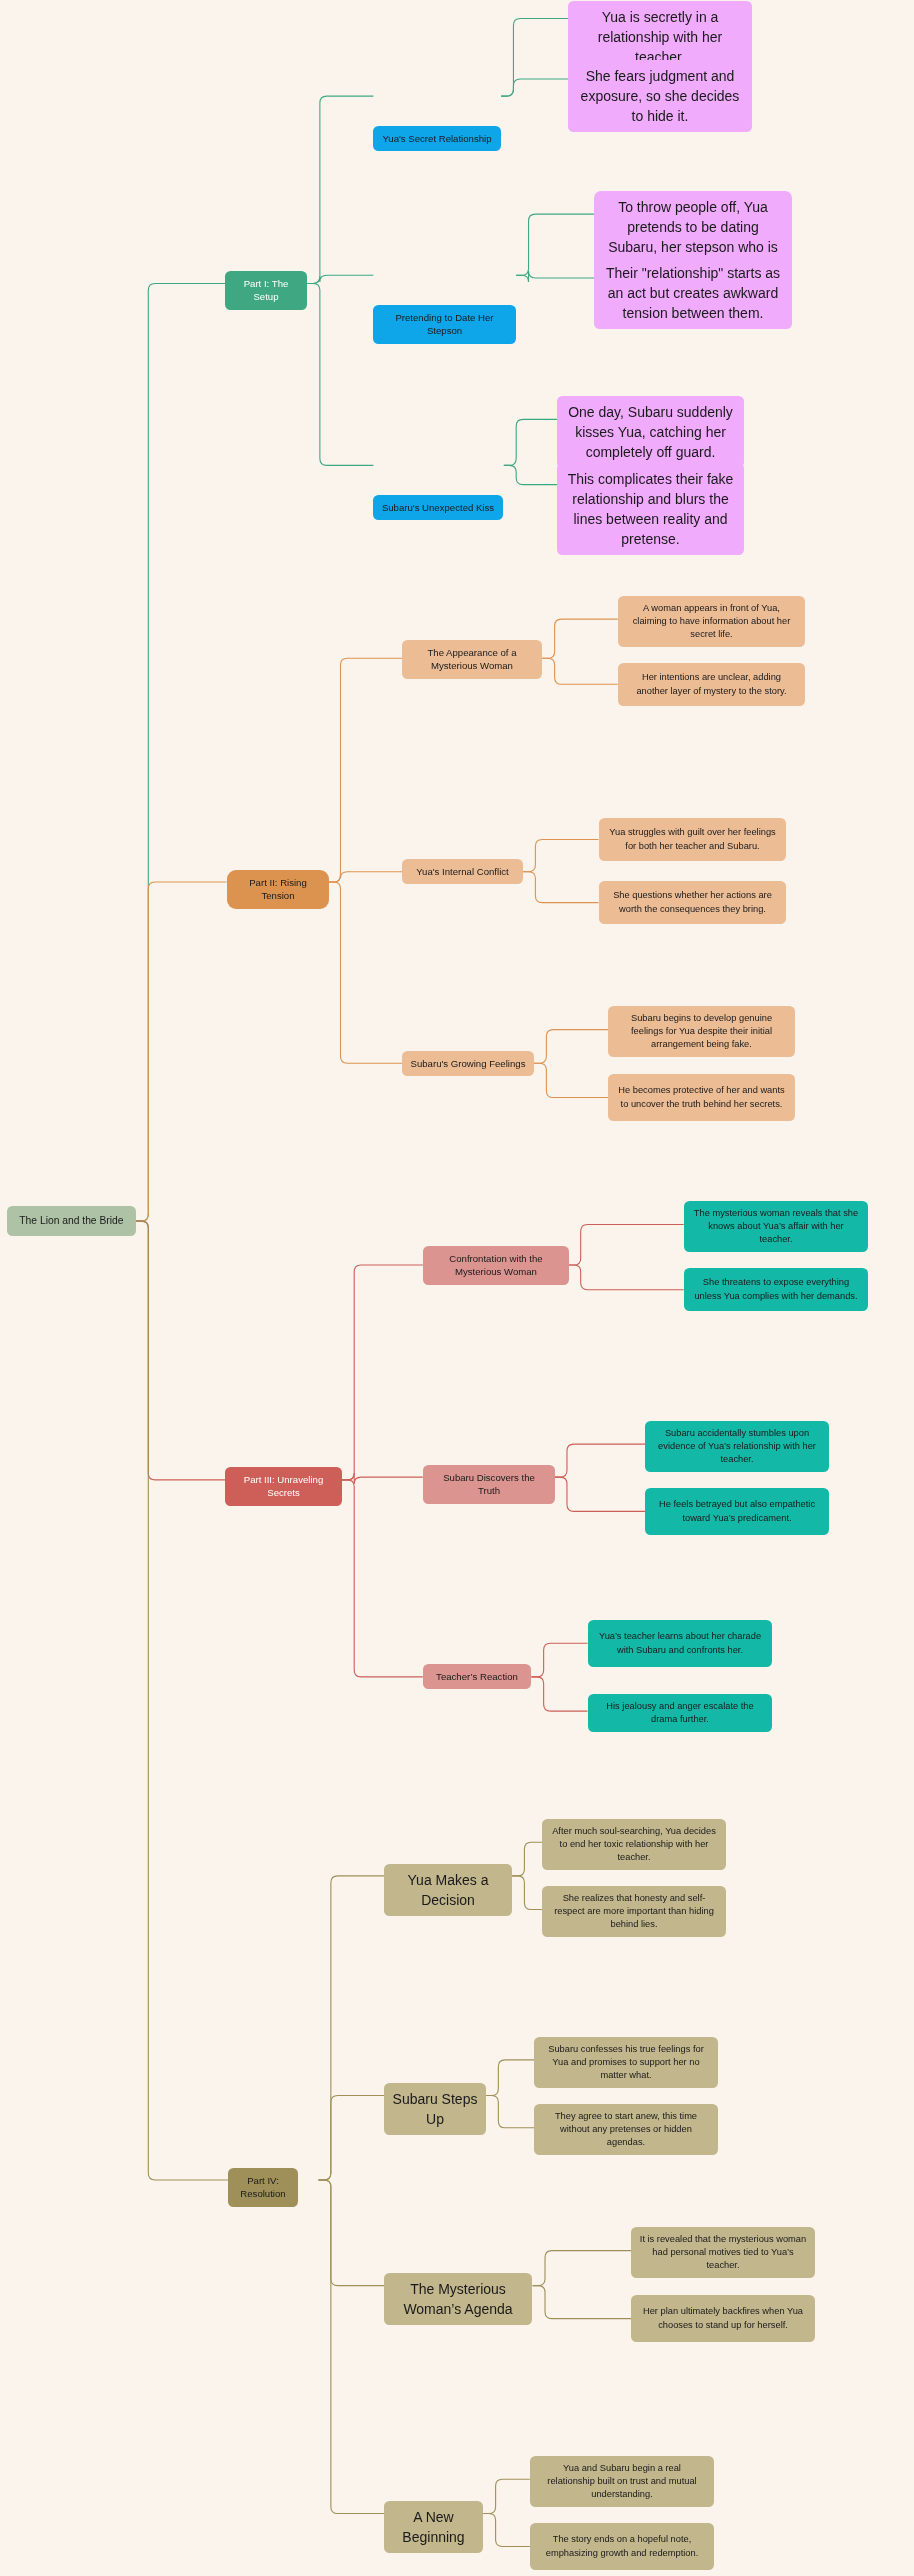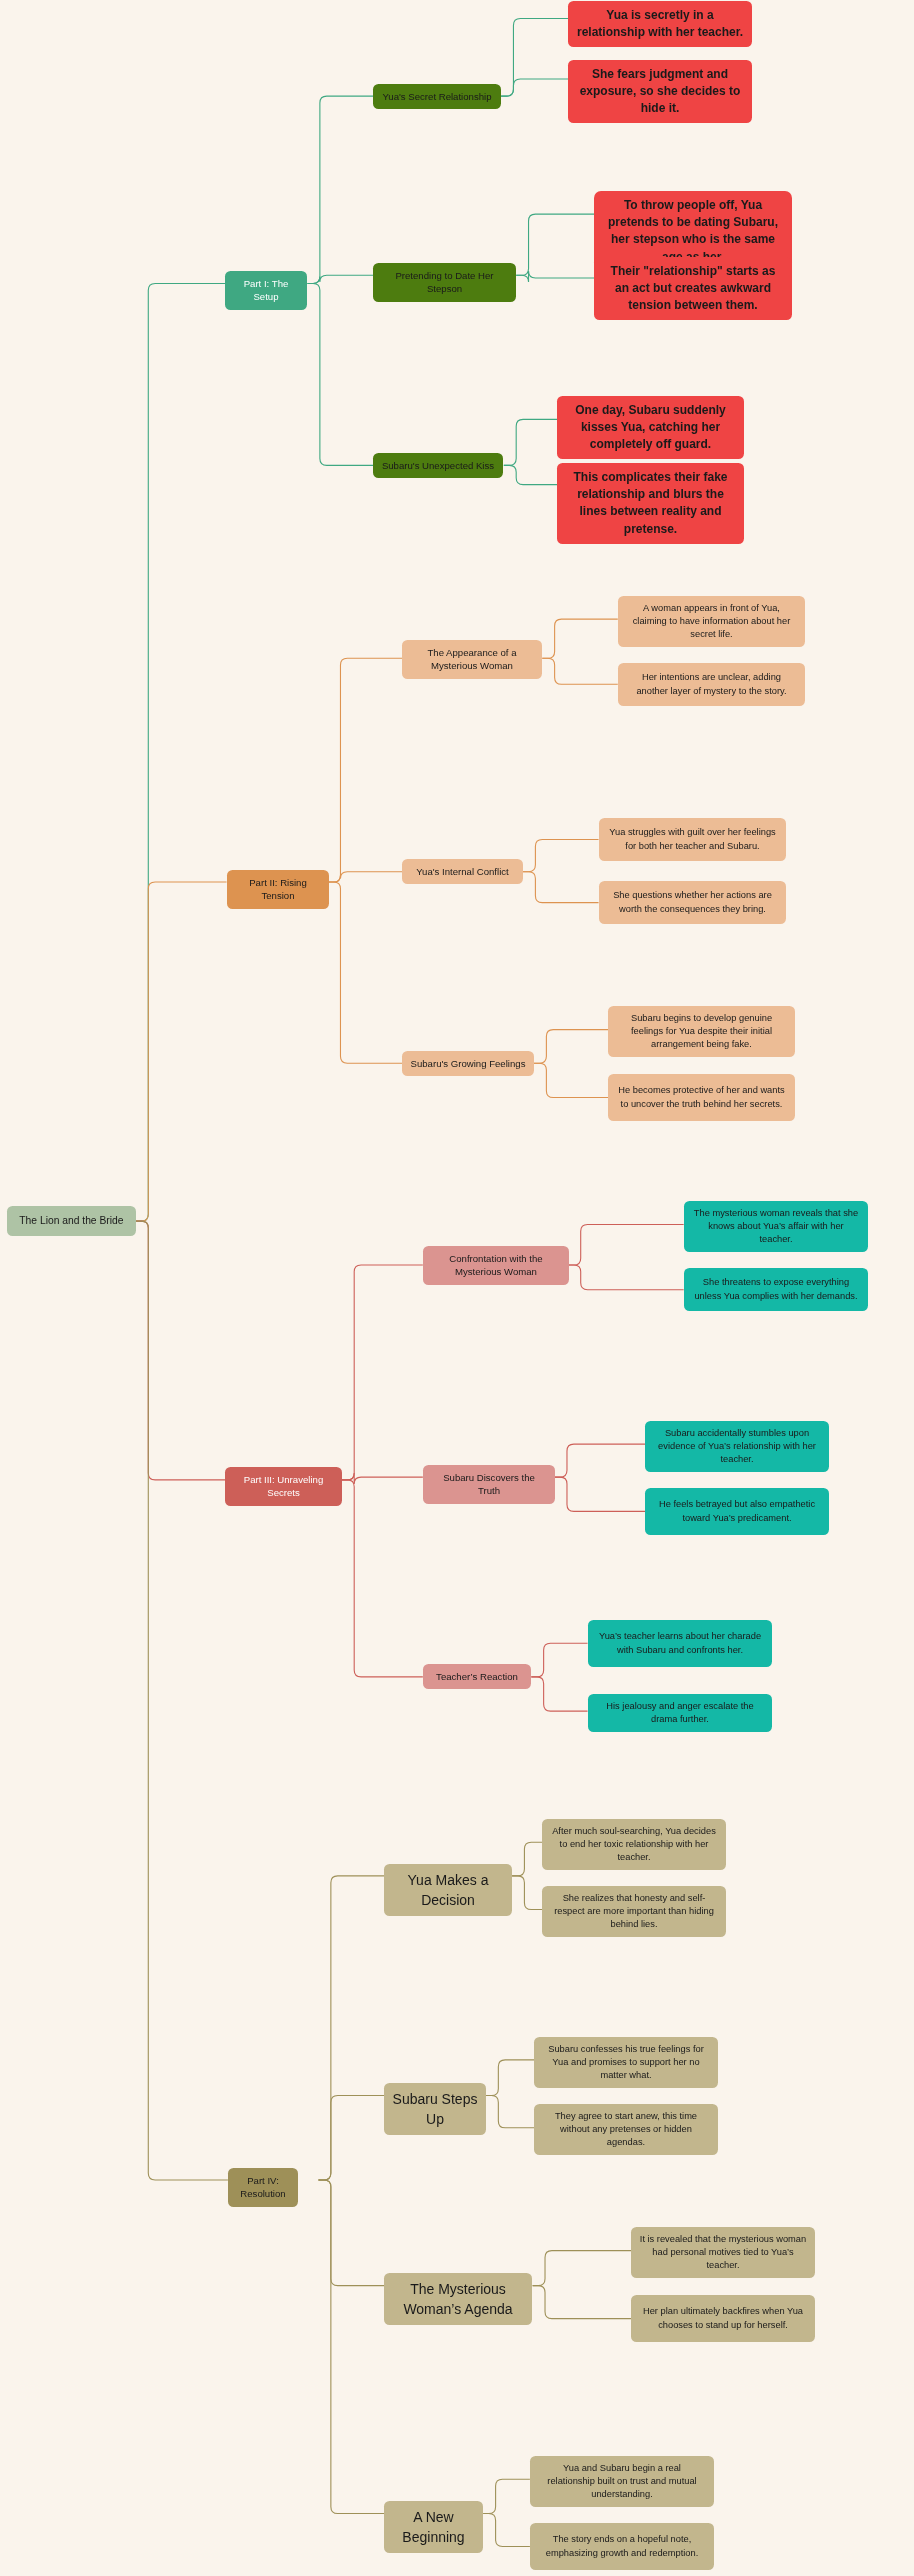--- a/index.html
+++ b/index.html
@@ -23,30 +23,30 @@
     border-radius:5.5px;
     line-height:1.45;
     padding:5.5px 8.2px;
     -webkit-font-smoothing:antialiased;
   }
   .node span{display:block;width:100%;}
   
   .lvl-root{ background:#aec3a5; font-size:10.3px; }
   
   .br-green  { background:#3fa882; color:#ffffff; font-size:9.6px;}
-  .br-orange { background:#dd9350; color:#1a1a1a; font-size:9.6px;}
+  .br-orange { background:#dd9350; color:#1a1a1a; font-size:9.6px;border-radius:9px;}
   .br-red    { background:#cd5f58; color:#ffffff; font-size:9.6px;}
   .br-khaki  { background:#9e9058; color:#1a1a1a; font-size:9.6px;}
   
-  .sub-green { background:#4d7c0f; font-size:9.6px;}
+  .sub-green { background:#0ea5e9; font-size:9.6px;margin-top:42px;}
   .sub-orange{ background:#ecbc95; font-size:9.6px;}
   .sub-red   { background:#db9490; font-size:9.6px;}
   .sub-khaki { background:#c2b68d; font-size:14px;}
   
-  .leaf-green { background:#ef4444; font-size:12px;font-weight:bold;}
+  .leaf-green { background:#f0abfc; font-size:14px;}
   .leaf-orange{ background:#ecbc95; font-size:9.3px;}
   .leaf-red   { background:#14b8a6; font-size:9.3px;}
   .leaf-khaki { background:#c2b68d; font-size:9.3px;}
 </style>
 </head>
 <body>
 
 <div id="mindmap">
   <svg class="edges" id="edge-layer" viewBox="0 0 1333 3753">
       <path d="M 198 1779 L 206 1779 Q 216 1779 216 1769 L 216 423 Q 216 413 226 413 L 328 413" fill="none" stroke="#3fa882" stroke-width="1.6"></path>

